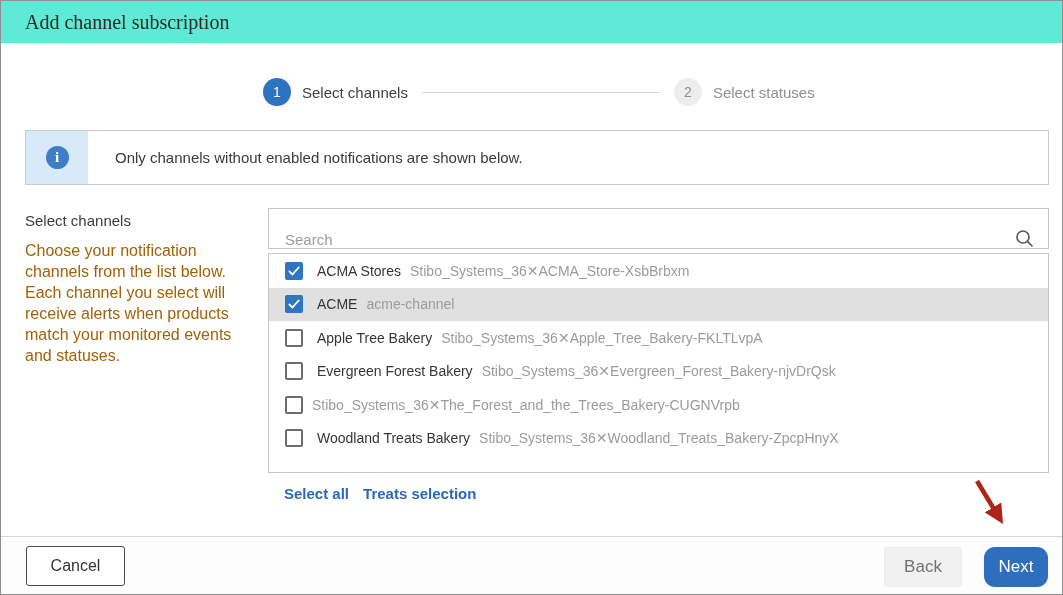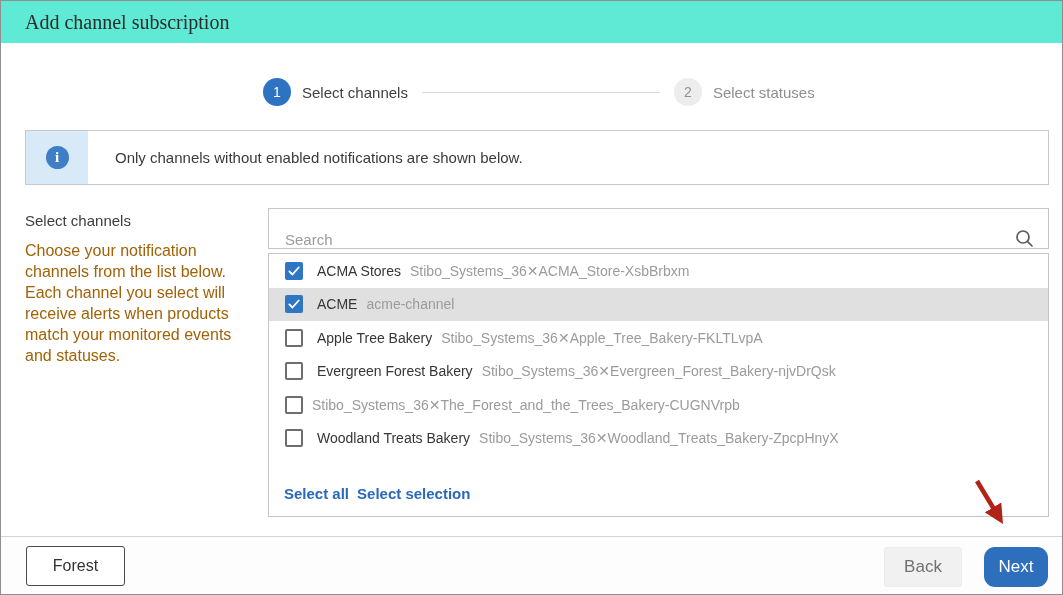--- a/index.html
+++ b/index.html
@@ -28,29 +28,29 @@
   
   .sidebar{position:absolute;left:24px;top:211px;width:228px;}
   .sidebar-heading{font-size:15px;color:#3c3c3c;margin:0;font-weight:normal;}
   .sidebar-desc{margin:11px 0 0 0;font-size:16px;color:#a16207;line-height:21px;}
   
   .search{position:absolute;left:267px;top:207px;width:781px;height:41px;border:1px solid #c6c6c6;box-sizing:border-box;display:flex;align-items:flex-end;background:#fff;}
   .search input{border:none;outline:none;flex:1;padding:0 0 0 16px;font-size:15px;color:#444;font-family:"Liberation Sans",sans-serif;background:transparent;}
   .search input::placeholder{color:#9b9b9b;}
   .search-icon{margin-right:14px;display:flex;flex:none;}
   
-  .list{position:absolute;left:267px;top:252px;width:781px;height:264px;border:1px solid #c6c6c6;box-sizing:border-box;background:#fff;}
+  .list{position:absolute;left:267px;top:252px;width:781px;height:220px;border:1px solid #c6c6c6;box-sizing:border-box;background:#fff;}
   .row{height:33.5px;display:flex;align-items:center;padding-left:16px;box-sizing:border-box;}
   .row.selected{background:#e0e0e0;}
   .cb{width:18px;height:18px;box-sizing:border-box;border:2px solid #6d6d6d;border-radius:2px;background:#fff;display:flex;align-items:center;justify-content:center;flex:none;}
   .cb.checked{border:none;background:#2e75c3;}
   .cname{margin-left:14px;font-size:14px;color:#363636;white-space:nowrap;}
   .cid{margin-left:9px;font-size:14px;color:#9b9b9b;white-space:nowrap;}
   
-  .list-actions{position:absolute;left:283px;top:484px;display:flex;gap:8px;}
+  .list-actions{position:absolute;left:283px;top:484px;display:flex;gap:14px;}
   .link{font-size:15px;color:#2a69b8;font-weight:bold;cursor:pointer;}
   
   .footer{position:absolute;left:0;right:0;bottom:0;height:57px;border-top:1px solid #d4d4d4;background:#fdfdfd;}
   .btn{font-family:"Liberation Sans",sans-serif;cursor:pointer;}
   .btn-cancel{position:absolute;left:25px;top:9px;width:99px;height:40px;background:#fff;border:1px solid #4a4a4a;border-radius:3px;font-size:16px;color:#333;}
   .btn-back{position:absolute;right:100px;top:10px;width:78px;height:40px;background:#f1f1f1;border:1px solid #ececec;border-radius:3px;font-size:17px;color:#707070;}
   .btn-next{position:absolute;right:14px;top:10px;width:64px;height:40px;background:#2e6fbd;border:none;border-radius:11px;font-size:17px;color:#fff;}
   
   .arrow-overlay{position:absolute;top:0;left:0;pointer-events:none;}
 </style>
@@ -128,25 +128,25 @@
       </div>
       <div class="row">
         <span class="cb"></span>
         <span class="cname">Woodland Treats Bakery</span>
         <span class="cid">Stibo_Systems_36✕Woodland_Treats_Bakery-ZpcpHnyX</span>
       </div>
     </div>
 
   <div class="list-actions">
     <span class="link">Select all</span>
-    <span class="link">Select selection</span>
+    <span class="link">Treats selection</span>
   </div>
 
   <div class="footer">
-    <button class="btn btn-cancel">Forest</button>
+    <button class="btn btn-cancel">Cancel</button>
     <button class="btn btn-back">Back</button>
     <button class="btn btn-next">Next</button>
   </div>
 
   <svg class="arrow-overlay" width="1061" height="593" viewBox="0 0 1061 593">
     <defs>
       <marker id="ah" viewBox="0 0 10 10" refX="7" refY="5" markerWidth="4.2" markerHeight="4.2" orient="auto">
         <path d="M0,0 L10,5 L0,10 z" fill="#b02318"></path>
       </marker>
     </defs>

